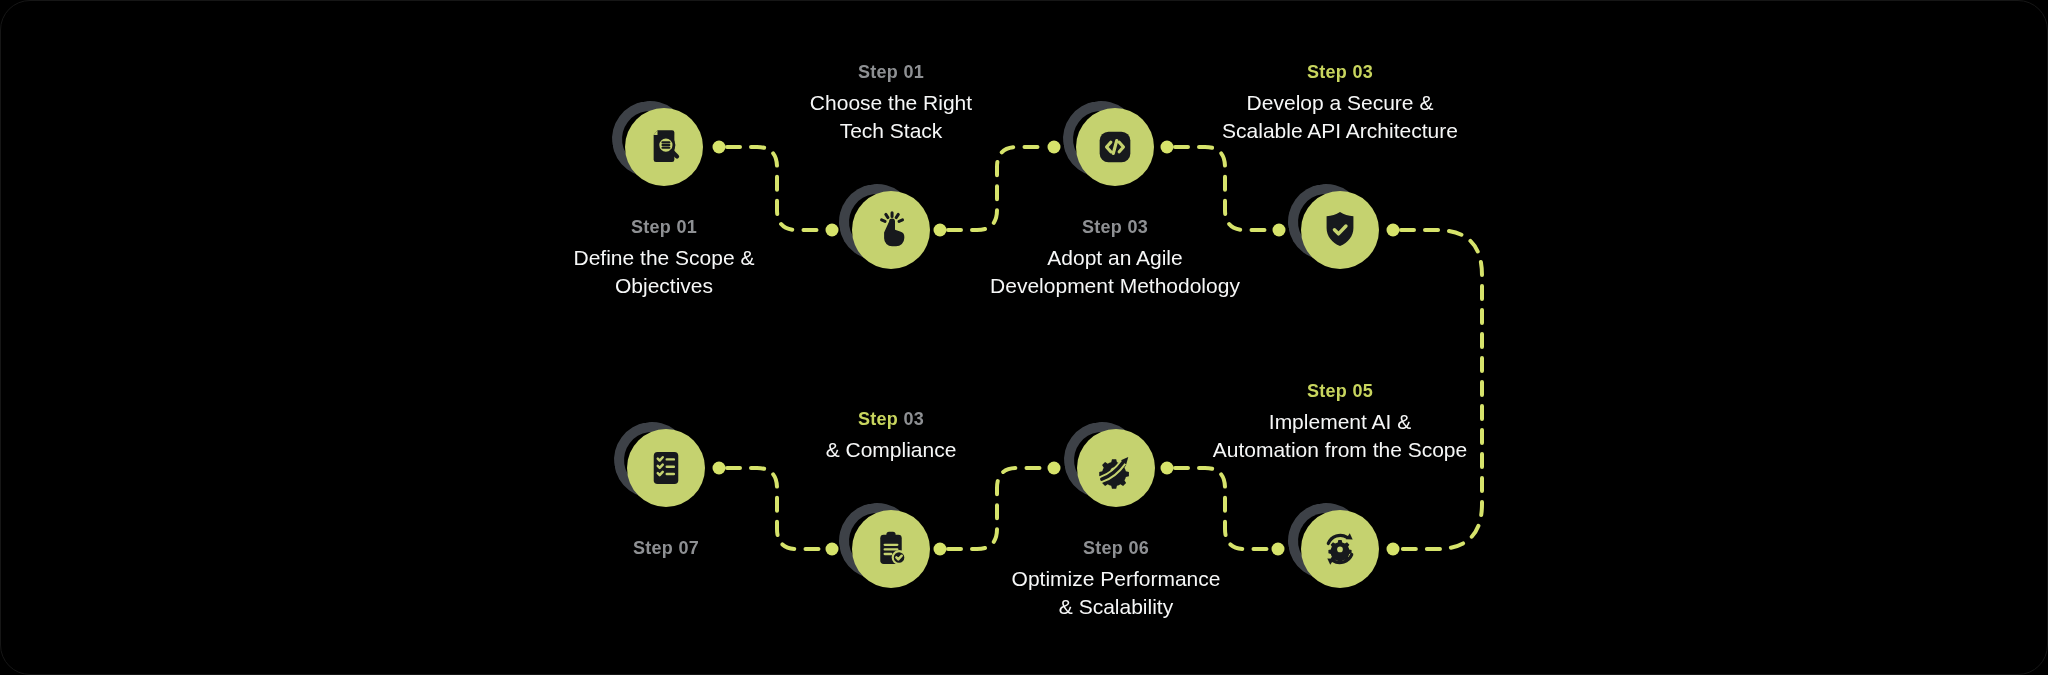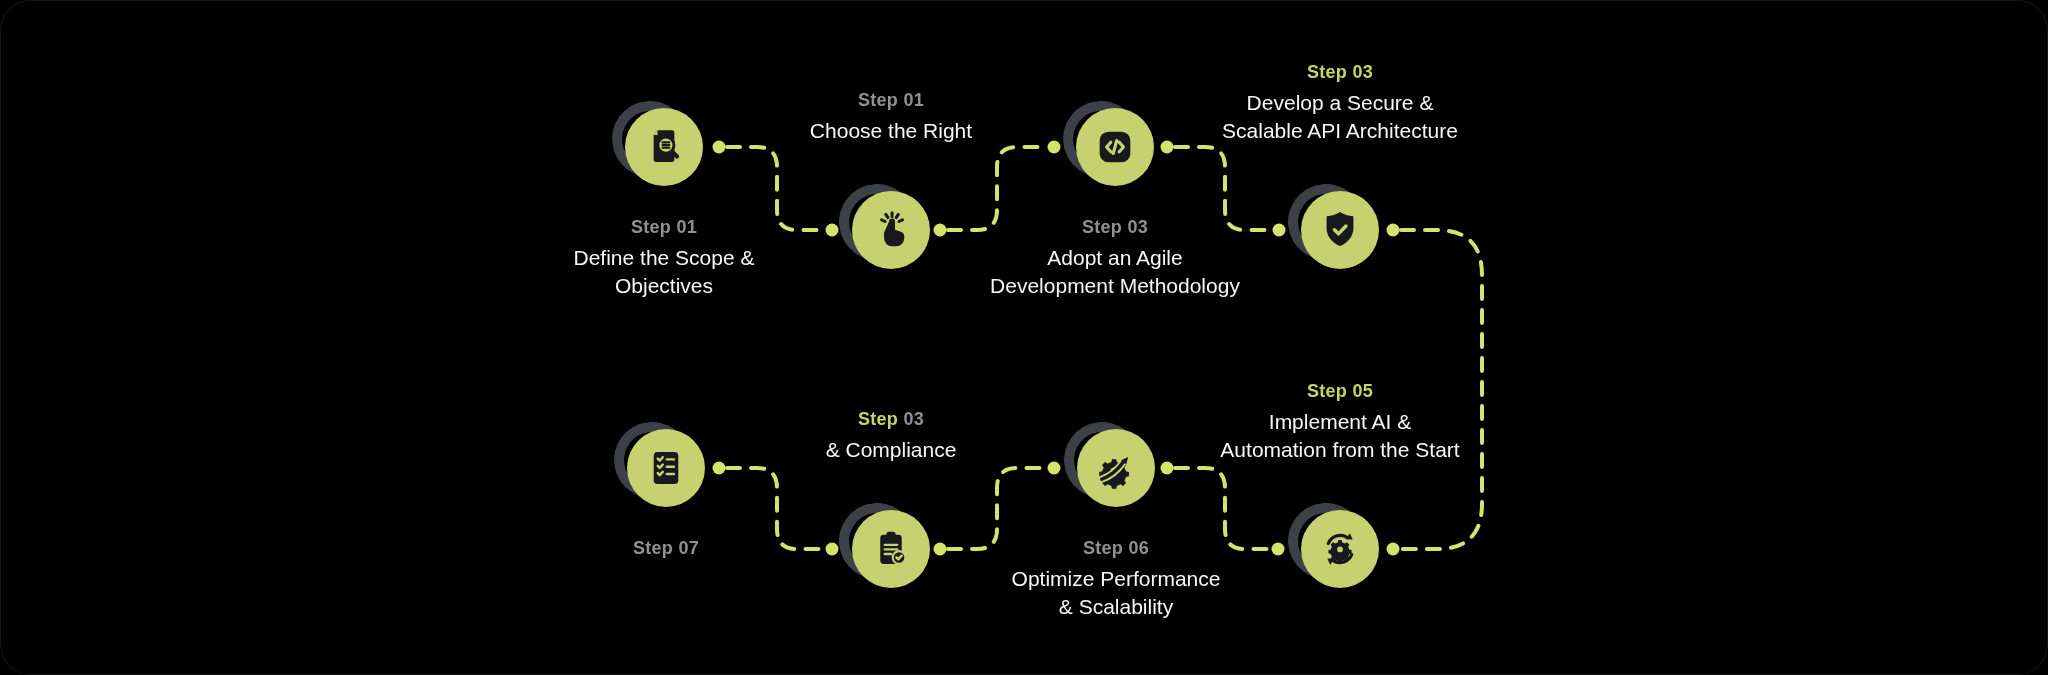--- a/index.html
+++ b/index.html
@@ -94,20 +94,21 @@
     <span class="ring"></span>
     <div class="circle">
       <svg viewBox="0 0 24 24">
         <path class="si w16" d="M12.55 3v2M9.3 3.9l1.1 1.6M15.8 3.9l-1.1 1.6M7.1 6.7l1.8.8M18 6.7l-1.8.8"></path>
         <path class="fd" d="M11 7.6a1.55 1.55 0 0 1 3.1 0v4.3l3 1a2.7 2.7 0 0 1 1.85 2.56v.74a4.3 4.3 0 0 1-4.3 4.3h-2.1a4.15 4.15 0 0 1-4.15-4.15v-3.1z"></path>
       </svg>
     </div>
     <div class="text">
       <div class="step"><span class="sw">Step</span> <span class="sn">01</span></div>
       <div class="title">Choose the Right</div>
+      <div class="title">Tech Stack</div>
     </div>
   </div>
 
   <div class="node up n3">
     <span class="ring"></span>
     <div class="circle">
       <svg viewBox="0 0 24 24">
         <rect class="fd" x="4" y="4" width="16" height="16" rx="4.6"></rect>
         <path class="sl w17" d="M9.8 9.5 7.6 12l2.2 2.5M14.2 9.5l2.2 2.5-2.2 2.5M12.9 8.7l-1.8 6.6"></path>
       </svg>
@@ -194,17 +195,17 @@
         </g>
         <path class="si w17" d="M5.9 9.1a6.8 6.8 0 0 1 9.8-3.2"></path>
         <path class="fd" d="m15 6.9 3.6.2-1.5-3.3z"></path>
         <path class="si w17" d="M18.1 14.9a6.8 6.8 0 0 1-9.8 3.2"></path>
         <path class="fd" d="m9 17.1-3.6-.2 1.5 3.3z"></path>
       </svg>
     </div>
     <div class="text">
       <div class="step"><span class="sw">Step</span> <span class="sn">05</span></div>
       <div class="title">Implement AI &amp;</div>
-      <div class="title">Automation from the Start</div>
+      <div class="title">Automation from the Scope</div>
     </div>
   </div>
 
 </div>
 
 </body></html>

